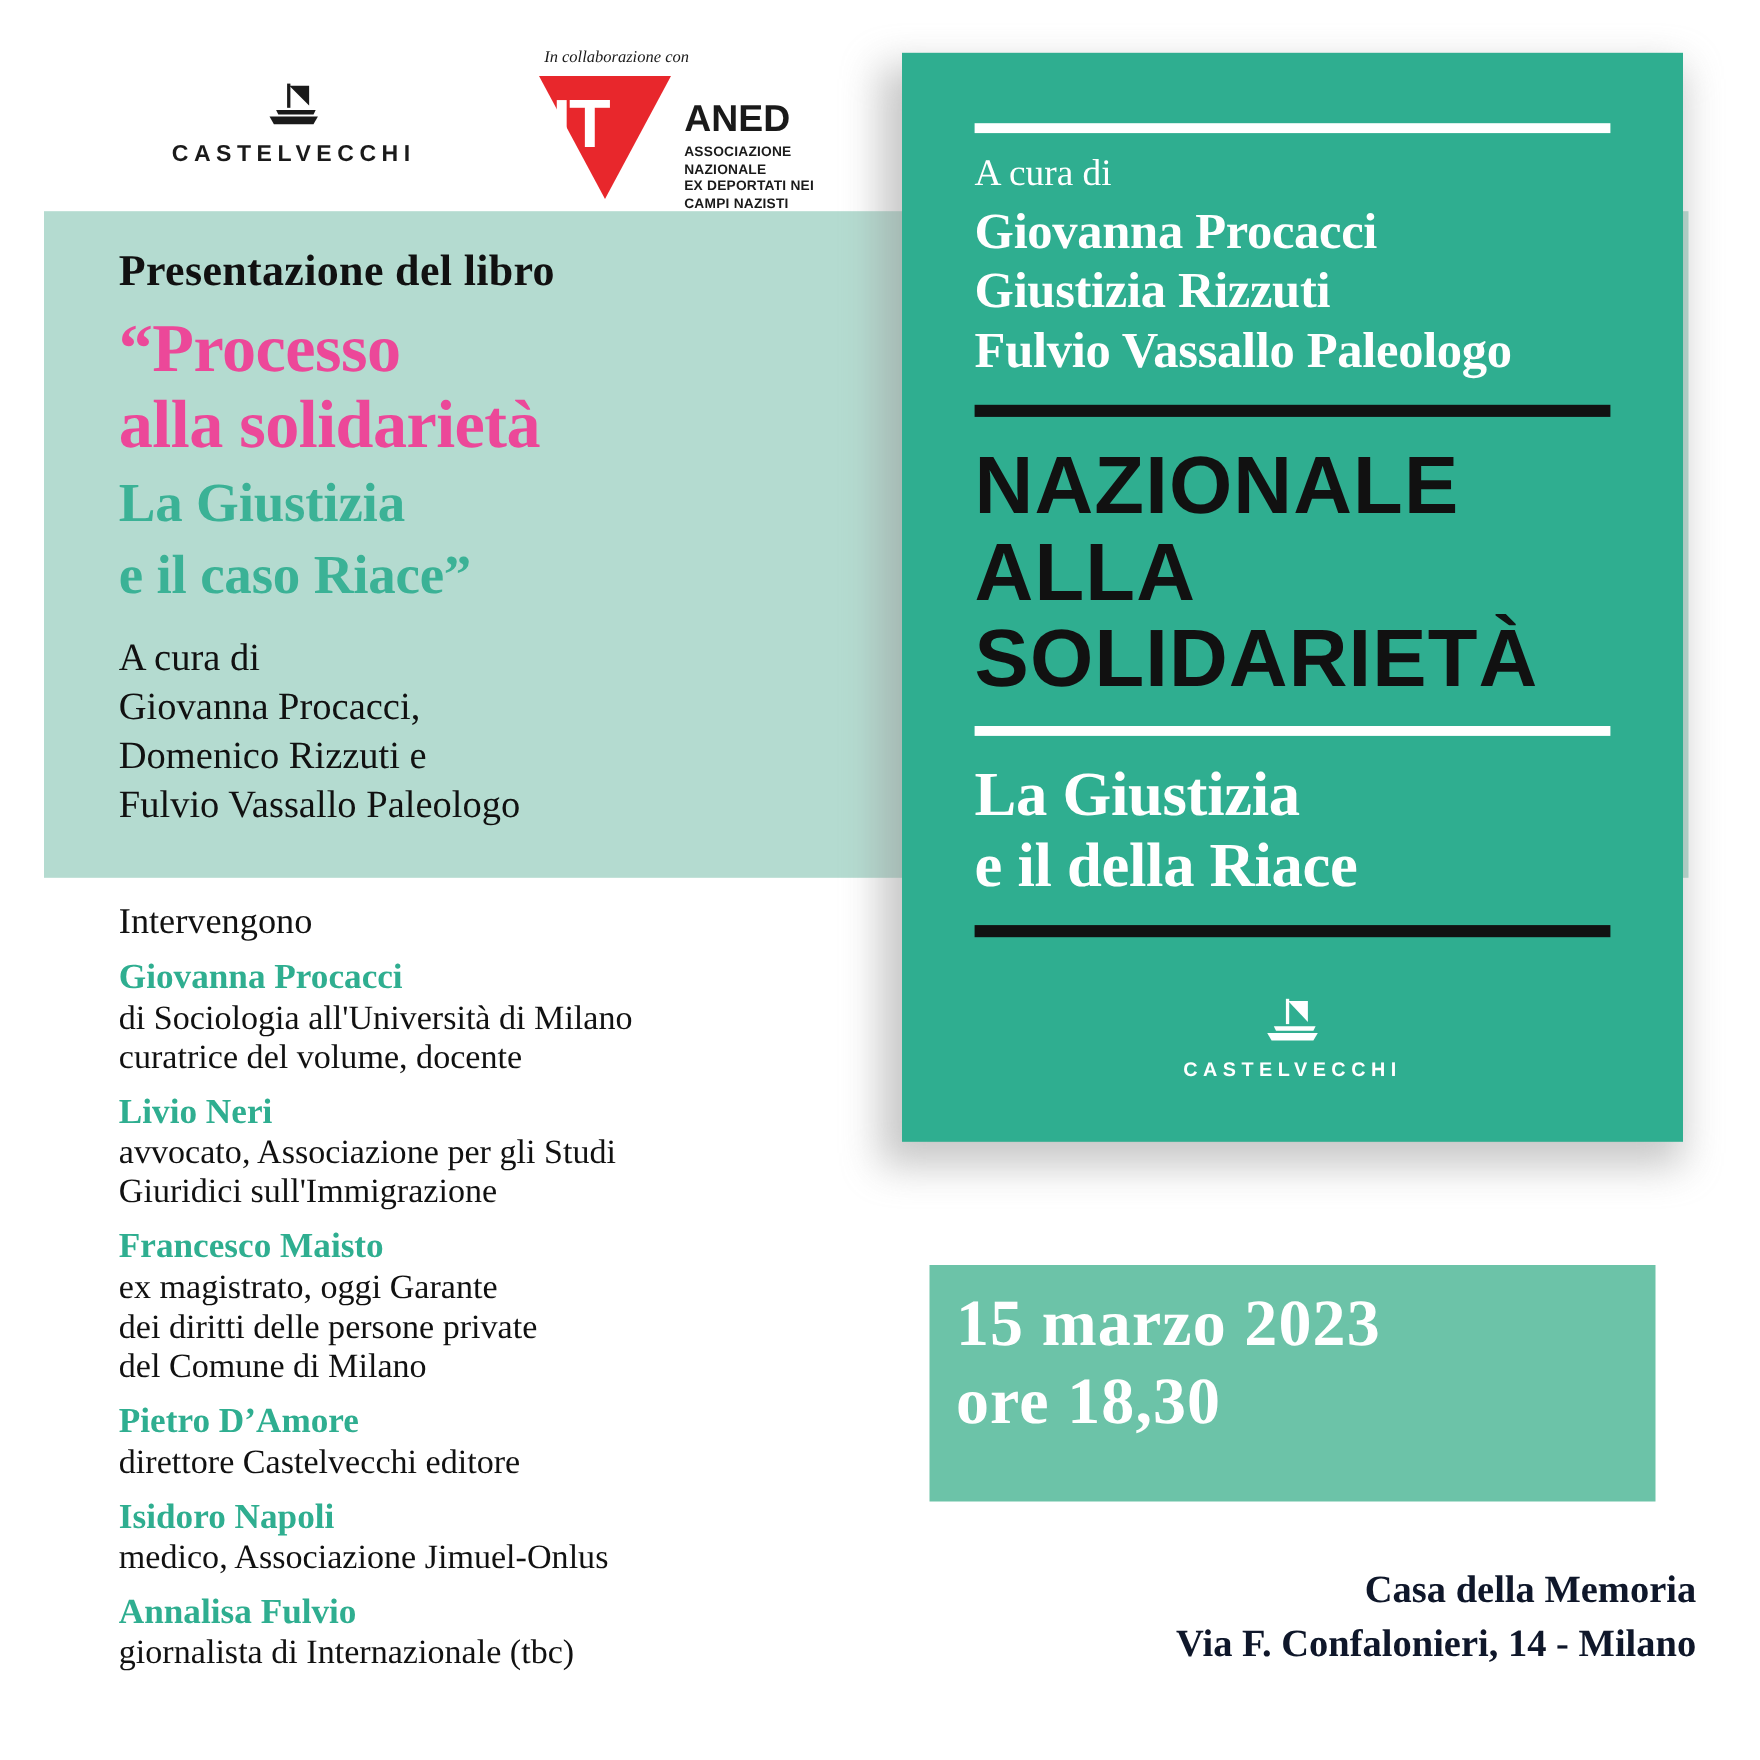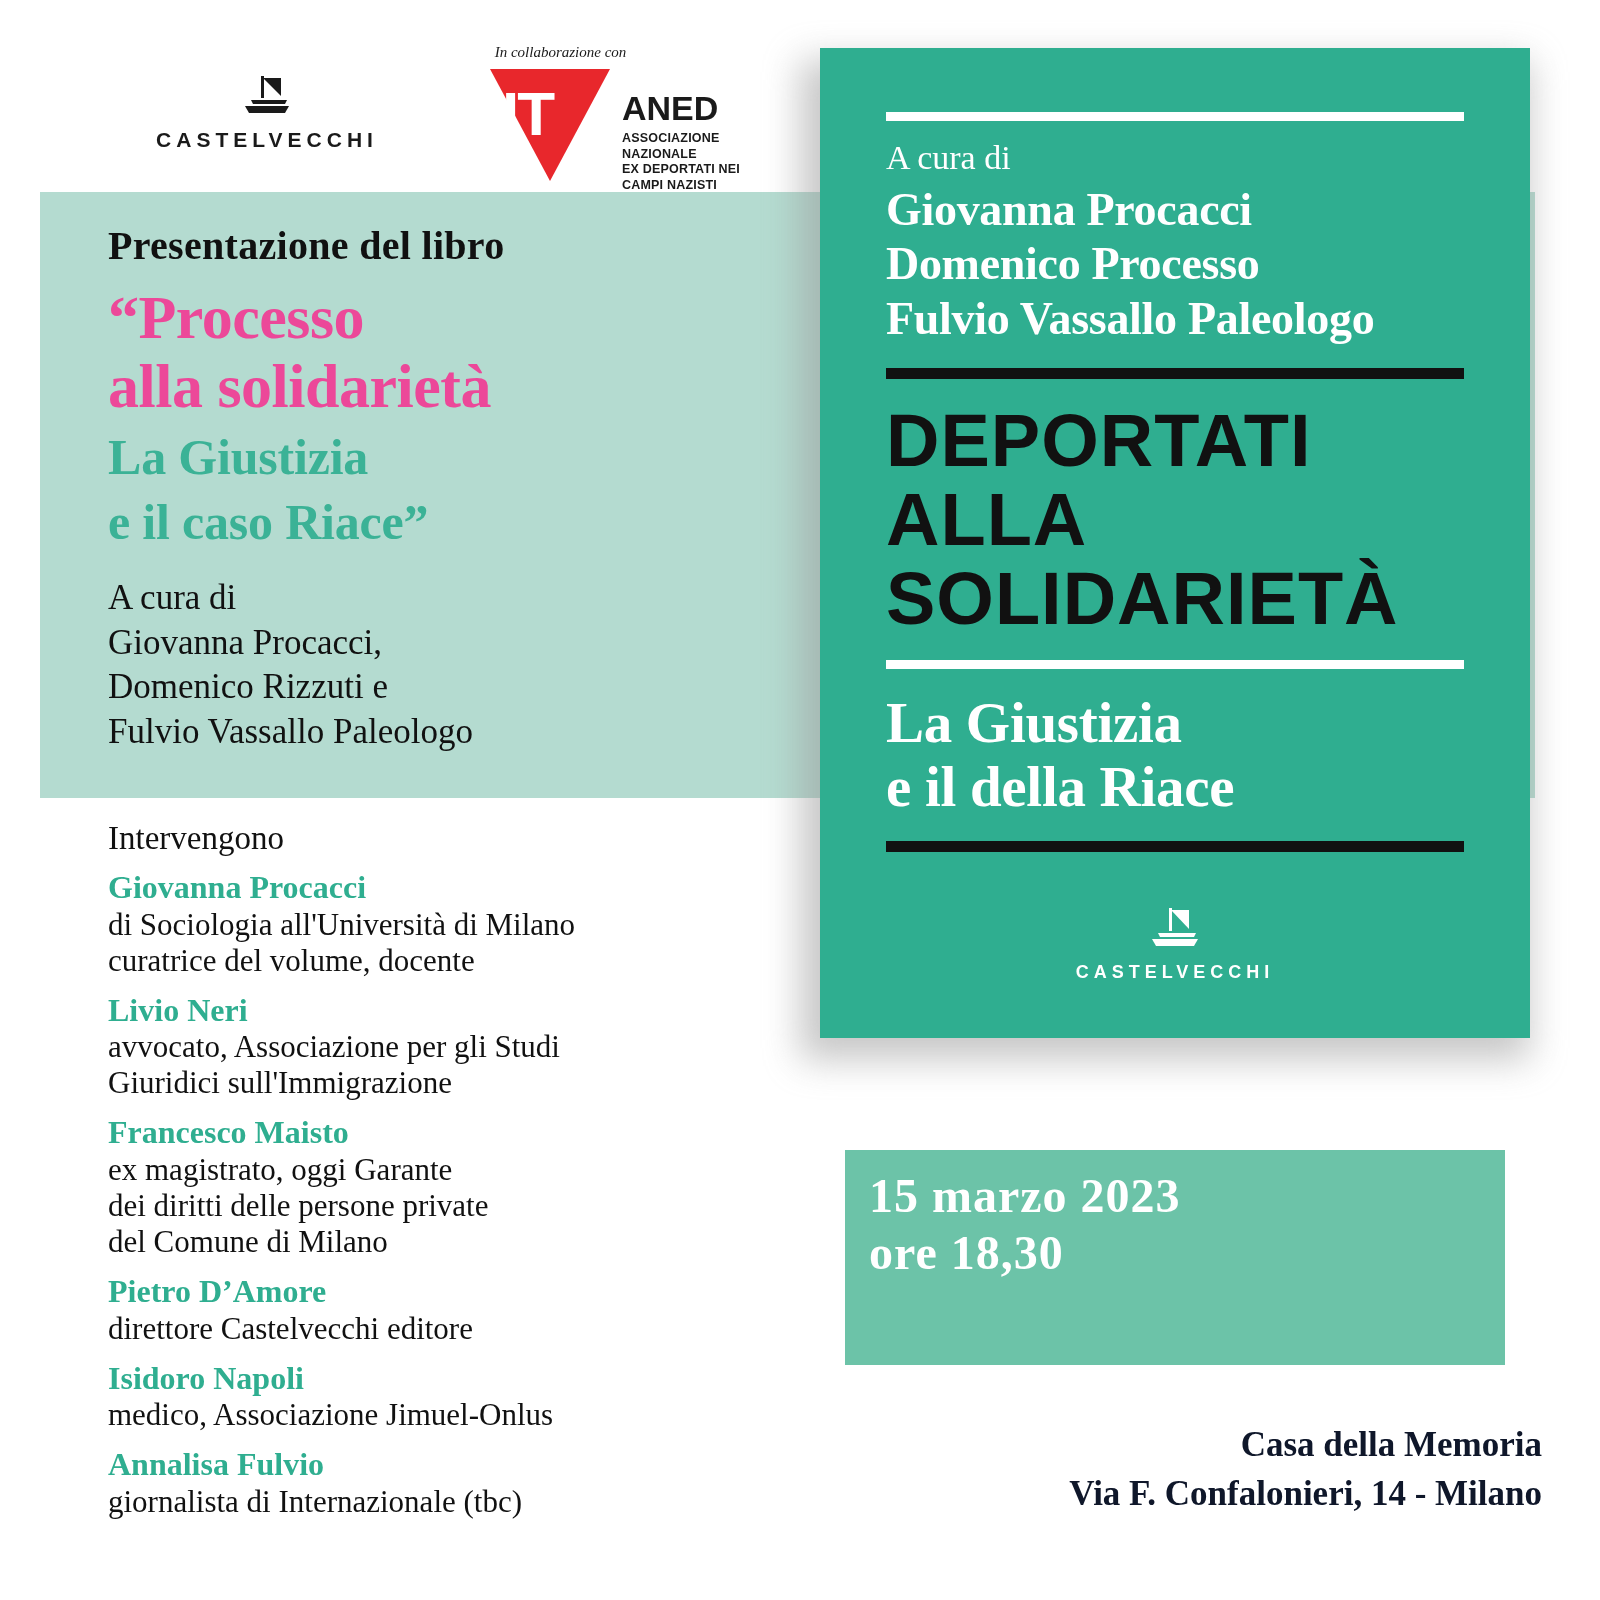--- a/index.html
+++ b/index.html
@@ -263,21 +263,21 @@
     top: 1150px;
     width: 660px;
     height: 215px;
     background: #6cc3a8;
     z-index: 3;
     padding: 18px 0 0 24px;
   }
   .date-line {
     font-family: "Liberation Serif", serif;
     font-weight: 700;
-    font-size: 48px;
+    font-size: 60px;
     line-height: 1.18;
     color: #ffffff;
     letter-spacing: 1px;
   }
 
   .venue {
     position: absolute;
     left: 862px;
     top: 1420px;
     width: 680px;
@@ -373,26 +373,26 @@
       <div class="sp-role">giornalista di Internazionale (tbc)</div>
     </div>
   </div>
 
   <div class="cover-shadow"></div>
   <div class="cover">
     <div style="height:64px"></div>
     <div class="cov-rule"></div>
     <div class="cov-acura">A cura di</div>
     <div class="cov-editors">Giovanna Procacci</div>
-    <div class="cov-editors">Domenico Processo</div>
+    <div class="cov-editors">Giustizia Rizzuti</div>
     <div class="cov-editors">Fulvio Vassallo Paleologo</div>
     <div style="height:22px"></div>
     <div class="cov-rule-dark"></div>
     <div style="height:22px"></div>
-    <div class="cov-main">DEPORTATI</div>
+    <div class="cov-main">NAZIONALE</div>
     <div class="cov-main">ALLA</div>
     <div class="cov-main">SOLIDARIETÀ</div>
     <div style="height:22px"></div>
     <div class="cov-rule"></div>
     <div style="height:22px"></div>
     <div class="cov-sub">La Giustizia</div>
     <div class="cov-sub">e il della Riace</div>
     <div style="height:22px"></div>
     <div class="cov-rule-dark"></div>
     <div class="cov-logo">

